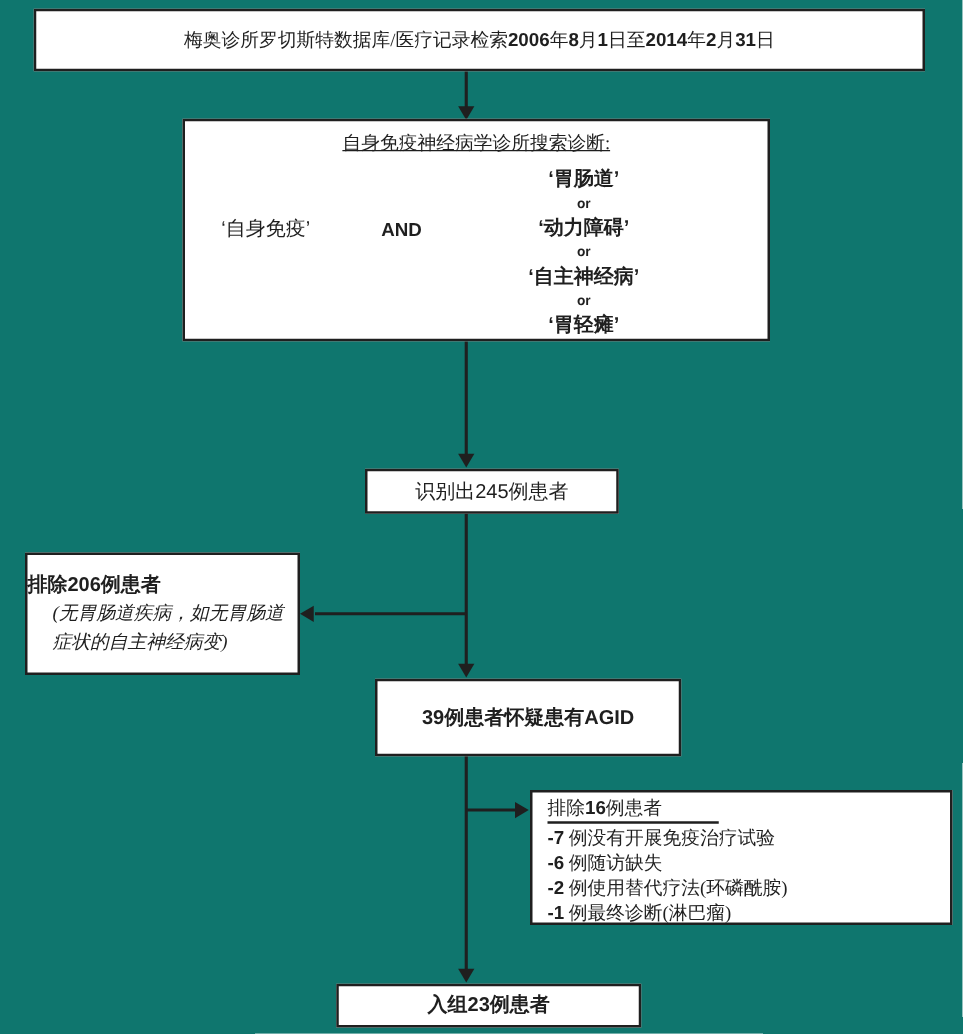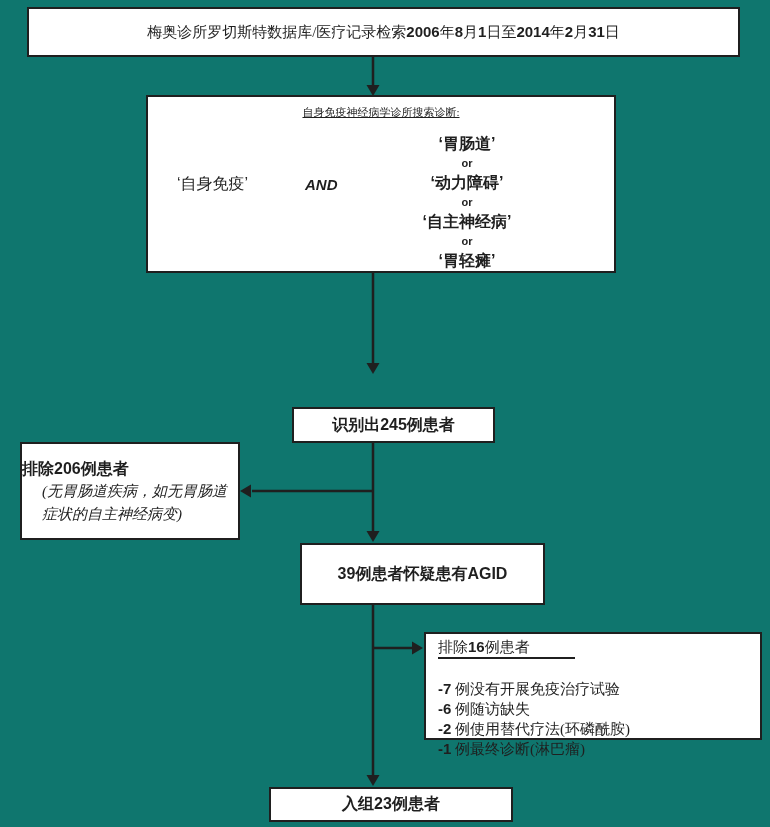--- a/index.html
+++ b/index.html
@@ -31,40 +31,40 @@
   }
   .serif { font-family: "Liberation Serif", serif; }
 
   
   .source-box { left: 27px; top: 7px; width: 713px; height: 50px; font-size: 15px; }
 
   
   .criteria-box { left: 146px; top: 95px; width: 470px; height: 178px; }
   .criteria-heading {
     position: absolute; left: 0; right: 0; top: 8px;
-    text-align: center; font-size: 11px;
+    text-align: center; font-size: 15px;
     text-decoration: underline;
   }
   .criteria-left {
     position: absolute; left: 29px; top: 78px;
     font-size: 16px; font-weight: 400; line-height: 18px;
   }
   .criteria-and {
     position: absolute; left: 157px; top: 79px;
-    font-size: 15px; font-weight: 700; font-style: italic; line-height: 18px; text-align: center;
+    font-size: 15px; font-weight: 700; line-height: 18px; text-align: center;
   }
   .criteria-right {
     position: absolute; left: 229px; top: 37px; width: 180px;
     text-align: center;
   }
   .criteria-term { font-size: 16px; font-weight: 700; line-height: 20px; }
   .criteria-or   { font-size: 11px; font-weight: 700; line-height: 19px; }
 
   
-  .identified-box { left: 292px; top: 375px; width: 203px; height: 36px; font-size: 16px; font-weight: 700; margin-top: 32px; }
+  .identified-box { left: 292px; top: 375px; width: 203px; height: 36px; font-size: 16px; font-weight: 400; }
   .suspected-box  { left: 300px; top: 543px; width: 245px; height: 62px; font-size: 16px; font-weight: 700; }
   .enrolled-box   { left: 269px; top: 787px; width: 244px; height: 35px; font-size: 16px; font-weight: 700; }
 
   
   .excluded206-box {
     left: 20px; top: 442px; width: 220px; height: 98px;
     padding-top: 14px; box-sizing: border-box;
   }
   .excluded206-heading { font-size: 16px; font-weight: 700; line-height: 22px; }
   .excluded206-note { font-size: 15px; font-style: italic; line-height: 23px; padding-left: 20px; }
@@ -73,21 +73,21 @@
   .excluded16-box {
     left: 424px; top: 632px; width: 338px; height: 108px;
     padding: 3px 0 0 12px; box-sizing: border-box;
     font-size: 15px;
   }
   .excluded16-heading {
     display: inline-block;
     line-height: 19px;
     padding-right: 45px;
     border-bottom: 2px solid #1f1f1f;
-    margin-bottom: 20px;
+    margin-bottom: 2px;
   }
   .excluded16-item { line-height: 20px; }
 
   [data-bold-digits] b { font-family: "Liberation Sans", sans-serif; font-weight: 700; }
 </style>
 </head>
 <body>
 
 <div class="canvas">
 

